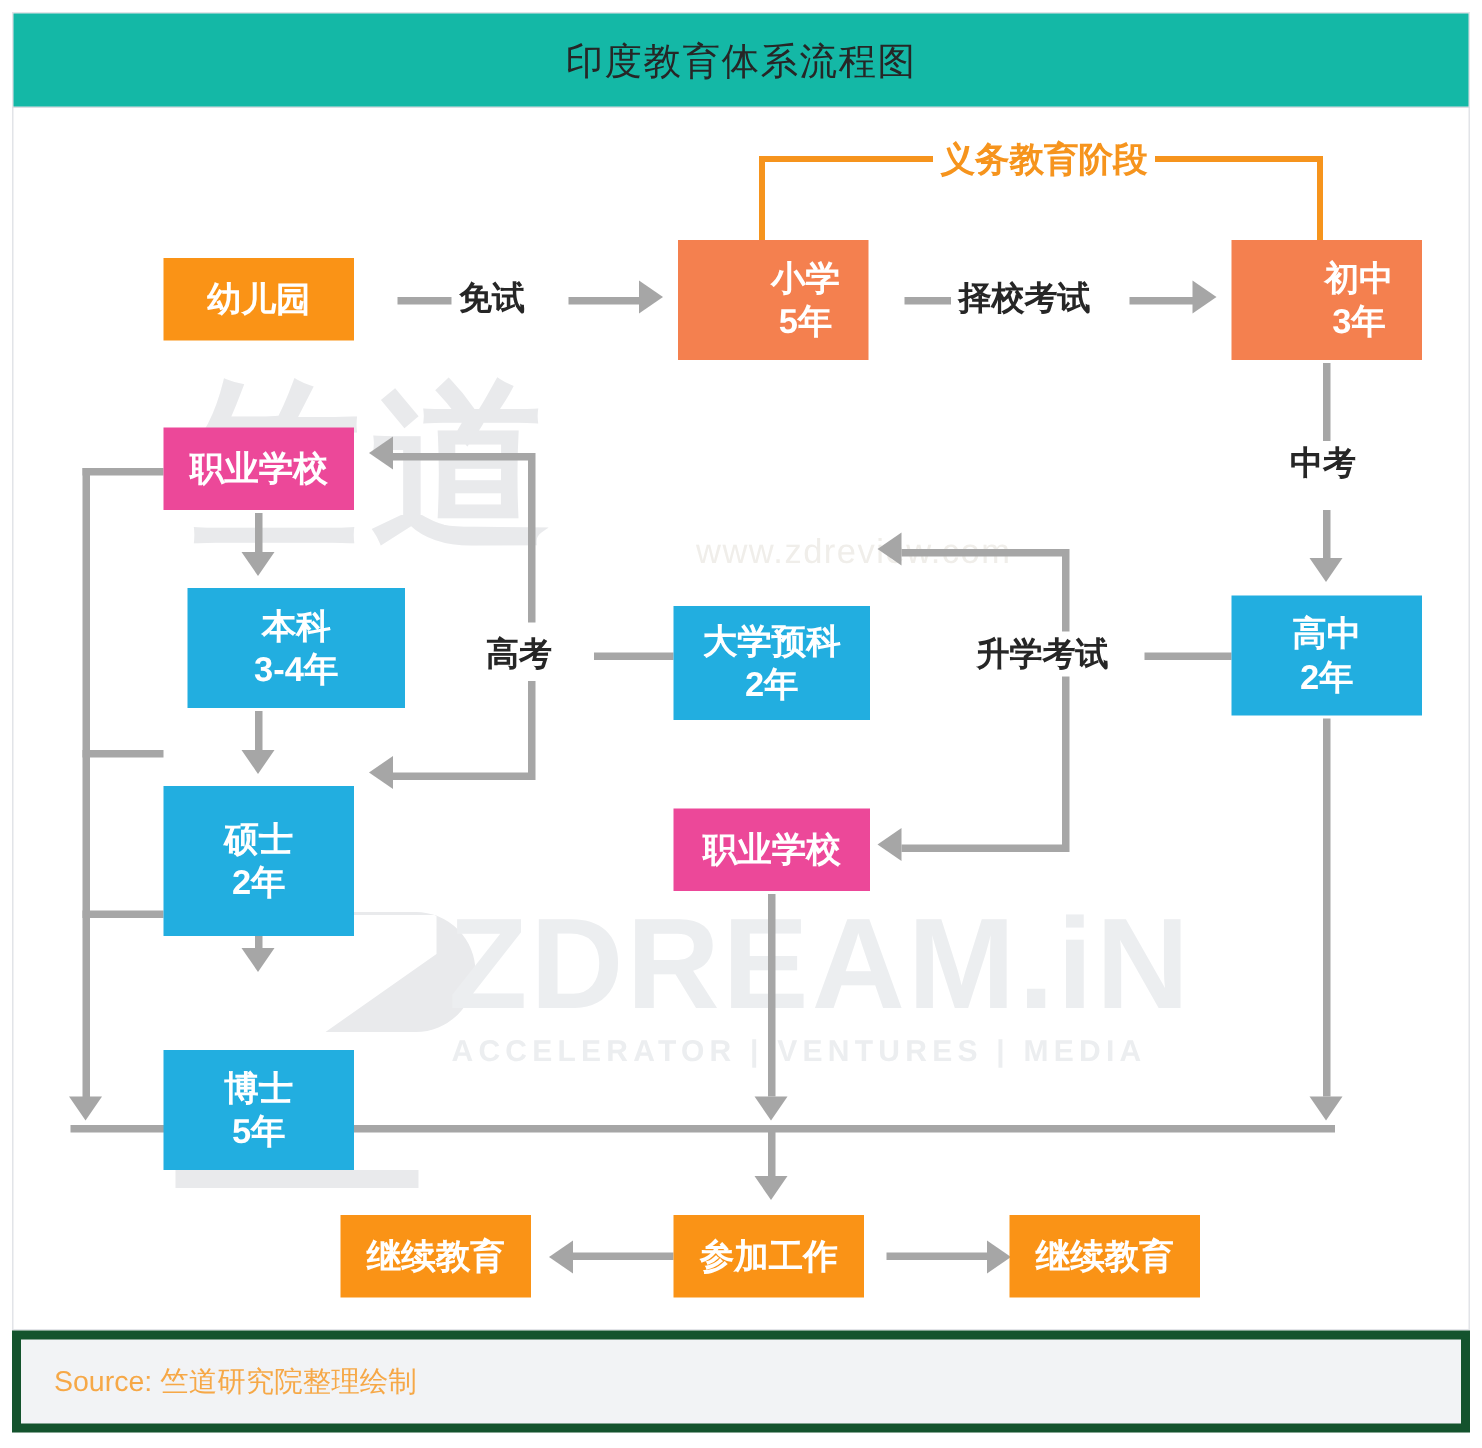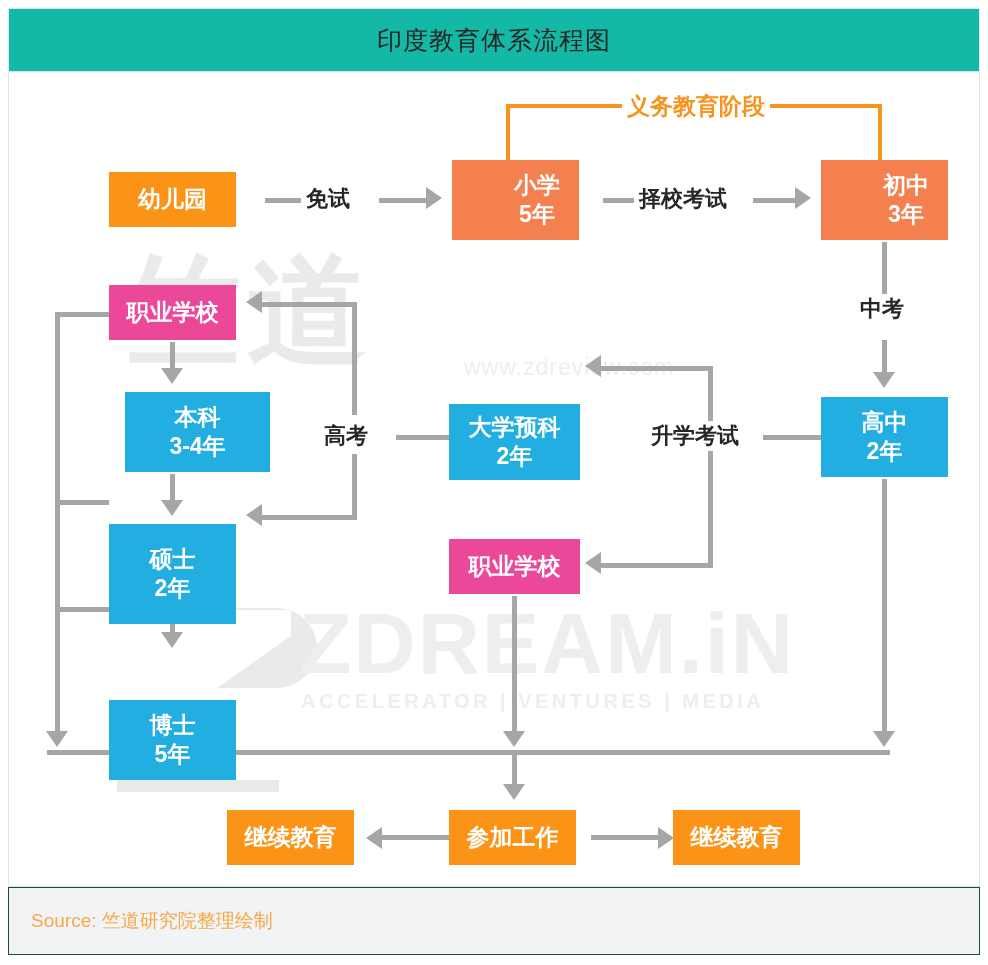--- a/index.html
+++ b/index.html
@@ -42,21 +42,21 @@
     border-top: none;
     overflow: hidden;
   }
 
   
   .footer {
     position: absolute;
     left: 8px; top: 887px;
     width: 972px; height: 68px;
     background: #f2f3f5;
-    border: 1px solid #14532d;
+    border: 6px solid #14532d;
     display: flex; align-items: center;
   }
   .footer .src {
     margin-left: 22px;
     font-size: 19px;
     color: #f6a847;
   }
 
   
   .wm { position: absolute; pointer-events: none; user-select: none; }

